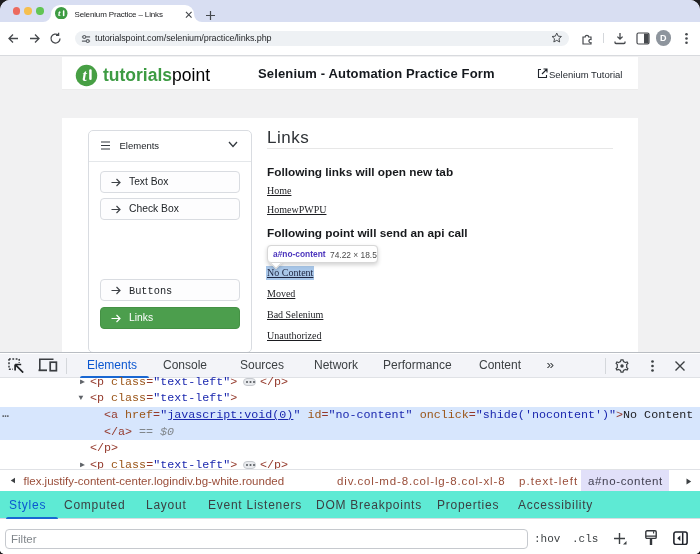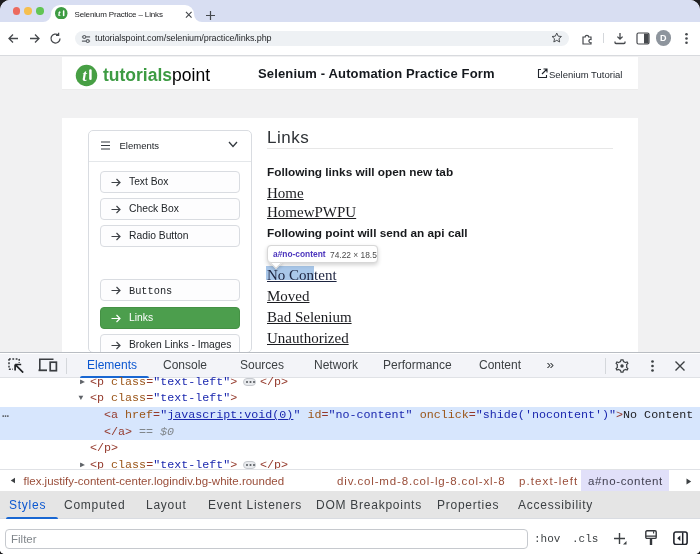--- a/index.html
+++ b/index.html
@@ -18,35 +18,35 @@
   #page{position:absolute;left:0;top:55px;width:700px;height:297px;background:#f1f1f2;overflow:hidden;}
   #hdr{position:absolute;left:62px;top:2px;width:576px;height:32.5px;background:#fff;border-bottom:1px solid #ececec;}
   #contentbg{position:absolute;left:62px;top:63px;width:576px;height:234px;background:#fff;}
   #sidecard{position:absolute;left:87.5px;top:75px;width:164px;height:223px;background:#fff;border:1px solid #d9dce1;border-radius:5px;}
   .sitem{position:absolute;left:11px;width:140px;height:22px;border:1px solid #d9dce1;border-radius:4px;background:#fdfdfe;font-size:10.3px;color:#212529;}
   .sitem .ari{position:absolute;left:10.5px;top:6px;}
   .green .ari path{stroke:#fff;}
   .sitem .lb{position:absolute;left:28.5px;top:4.5px;}
   .green{background:#4c9e4d !important;border-color:#459145 !important;color:#fff !important;}
   
-  .slink{position:absolute;font-family:"Liberation Serif",serif;font-size:15px;color:#1b1c20;text-decoration:underline;}
+  .slink{position:absolute;font-family:"Liberation Serif",serif;font-size:10px;color:#1b1c20;text-decoration:underline;}
   .bh{position:absolute;font-size:11.8px;font-weight:bold;color:#17191c;}
   
   #devtools{position:absolute;left:0;top:352px;width:700px;height:202px;background:#fff;border-top:1px solid #b9bdc3;}
   #dtbar{position:absolute;left:0;top:1px;width:700px;height:24px;background:#f3f4f8;border-bottom:1px solid #e0e2e6;}
   .dttab{position:absolute;top:4px;font-size:12px;color:#3c4043;}
   .code{font-family:"Liberation Mono",monospace;font-size:11.7px;white-space:pre;}
   .tg{color:#94392b;}
   .an{color:#9a5518;}
   .av{color:#1a27ae;}
   .cline{position:absolute;left:0;width:700px;height:16.5px;line-height:16.5px;}
   .pill{display:inline-block;width:13px;height:8px;background:#e8eaed;border:1px solid #c6c9ce;border-radius:4px;vertical-align:1px;position:relative;}
   .pill:after{content:"";position:absolute;left:2px;top:2.5px;width:1.5px;height:1.5px;border-radius:50%;background:#5f6368;box-shadow:3.5px 0 0 #5f6368,7px 0 0 #5f6368;}
   #crumbs{position:absolute;left:0;top:116px;width:700px;height:22px;background:#fff;border-top:1px solid #e0e2e6;font-size:11.5px;color:#9a4e3a;}
-  #stylesrow{position:absolute;left:0;top:138px;width:700px;height:28px;background:#e5e5e5;border-bottom:1px solid #d9dce2;}
+  #stylesrow{position:absolute;left:0;top:138px;width:700px;height:28px;background:#5eead4;border-bottom:1px solid #d9dce2;}
   .stab{position:absolute;top:7px;font-size:12px;letter-spacing:0.75px;color:#3c4043;}
   #filterrow{position:absolute;left:0;top:166px;width:700px;height:36px;background:#fff;}
   svg{display:block;}
 </style>
 </head>
 <body>
 <div id="win">
 
   <div id="tabstrip">
     <div class="dot" style="left:12.8px;background:#ec6a5e;"></div>
@@ -143,43 +143,31 @@
             <path d="M0.5 4.5 H9 M5.5 1 L9 4.5 L5.5 8" stroke="#3e4247" stroke-width="1.2" fill="none"></path>
           </svg>
           <span class="lb">Text Box</span>
         </div>
       <div class="sitem" style="top:66.7px;">
           <svg class="ari" width="10" height="9" viewBox="0 0 10 9">
             <path d="M0.5 4.5 H9 M5.5 1 L9 4.5 L5.5 8" stroke="#3e4247" stroke-width="1.2" fill="none"></path>
           </svg>
           <span class="lb">Check Box</span>
         </div>
-      <div class="sitem" style="top:93.9px;">
-          <svg class="ari" width="10" height="9" viewBox="0 0 10 9">
-            <path d="M0.5 4.5 H9 M5.5 1 L9 4.5 L5.5 8" stroke="#3e4247" stroke-width="1.2" fill="none"></path>
-          </svg>
-          <span class="lb">Radio Button</span>
-        </div>
       <div class="sitem" style="top:148.3px;font-family:Liberation Mono, monospace;">
           <svg class="ari" width="10" height="9" viewBox="0 0 10 9">
             <path d="M0.5 4.5 H9 M5.5 1 L9 4.5 L5.5 8" stroke="#3e4247" stroke-width="1.2" fill="none"></path>
           </svg>
           <span class="lb">Buttons</span>
         </div>
       <div class="sitem green" style="top:175.5px;">
           <svg class="ari" width="10" height="9" viewBox="0 0 10 9">
             <path d="M0.5 4.5 H9 M5.5 1 L9 4.5 L5.5 8" stroke="#3e4247" stroke-width="1.2" fill="none"></path>
           </svg>
           <span class="lb">Links</span>
-        </div>
-      <div class="sitem" style="top:202.7px;">
-          <svg class="ari" width="10" height="9" viewBox="0 0 10 9">
-            <path d="M0.5 4.5 H9 M5.5 1 L9 4.5 L5.5 8" stroke="#3e4247" stroke-width="1.2" fill="none"></path>
-          </svg>
-          <span class="lb">Broken Links - Images</span>
         </div>
     </div>
 
     <div class="abs" style="left:267px;top:73px;font-size:17px;letter-spacing:0.5px;color:#2f3337;">Links</div>
     <div class="abs" style="left:267px;top:93px;width:346px;height:1px;background:#e7e7e7;"></div>
     <div class="bh" style="left:267px;top:109.5px;">Following links will open new tab</div>
     <a class="slink" style="left:267px;top:129.5px;">Home</a>
     <a class="slink" style="left:267px;top:148.5px;">HomewPWPU</a>
     <div class="bh" style="left:267px;top:170.5px;">Following point will send an api call</div>
 

